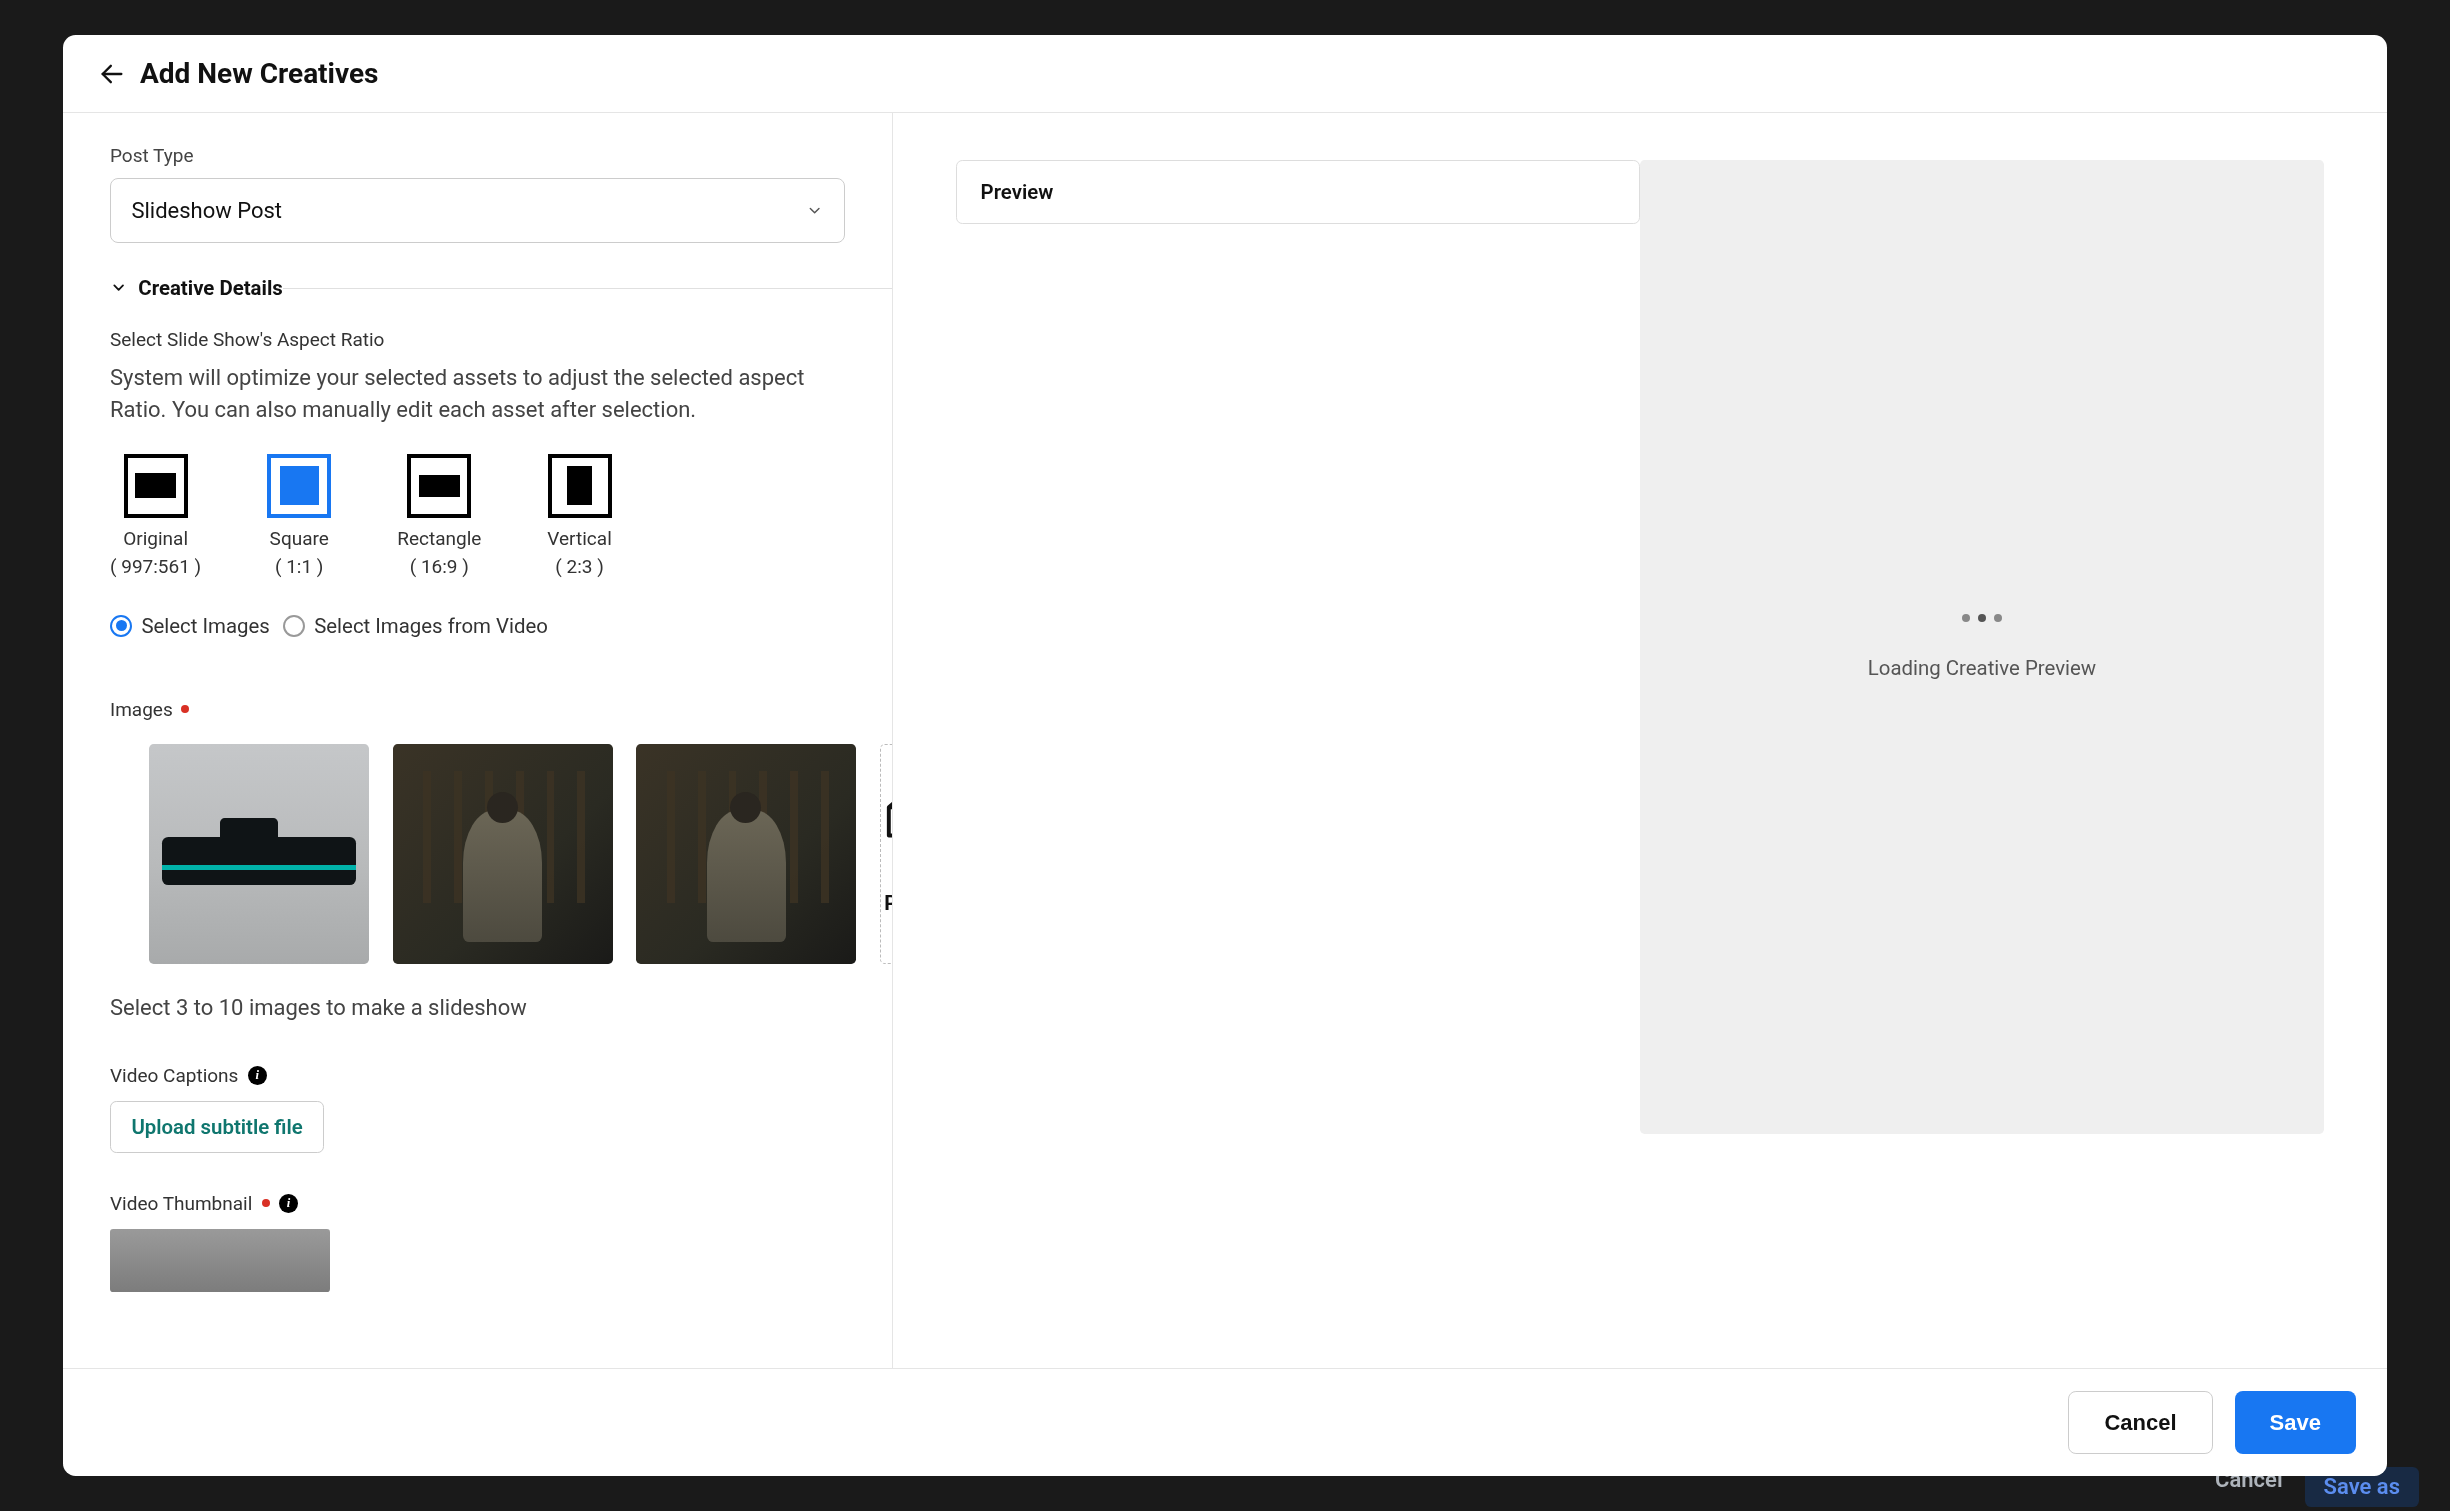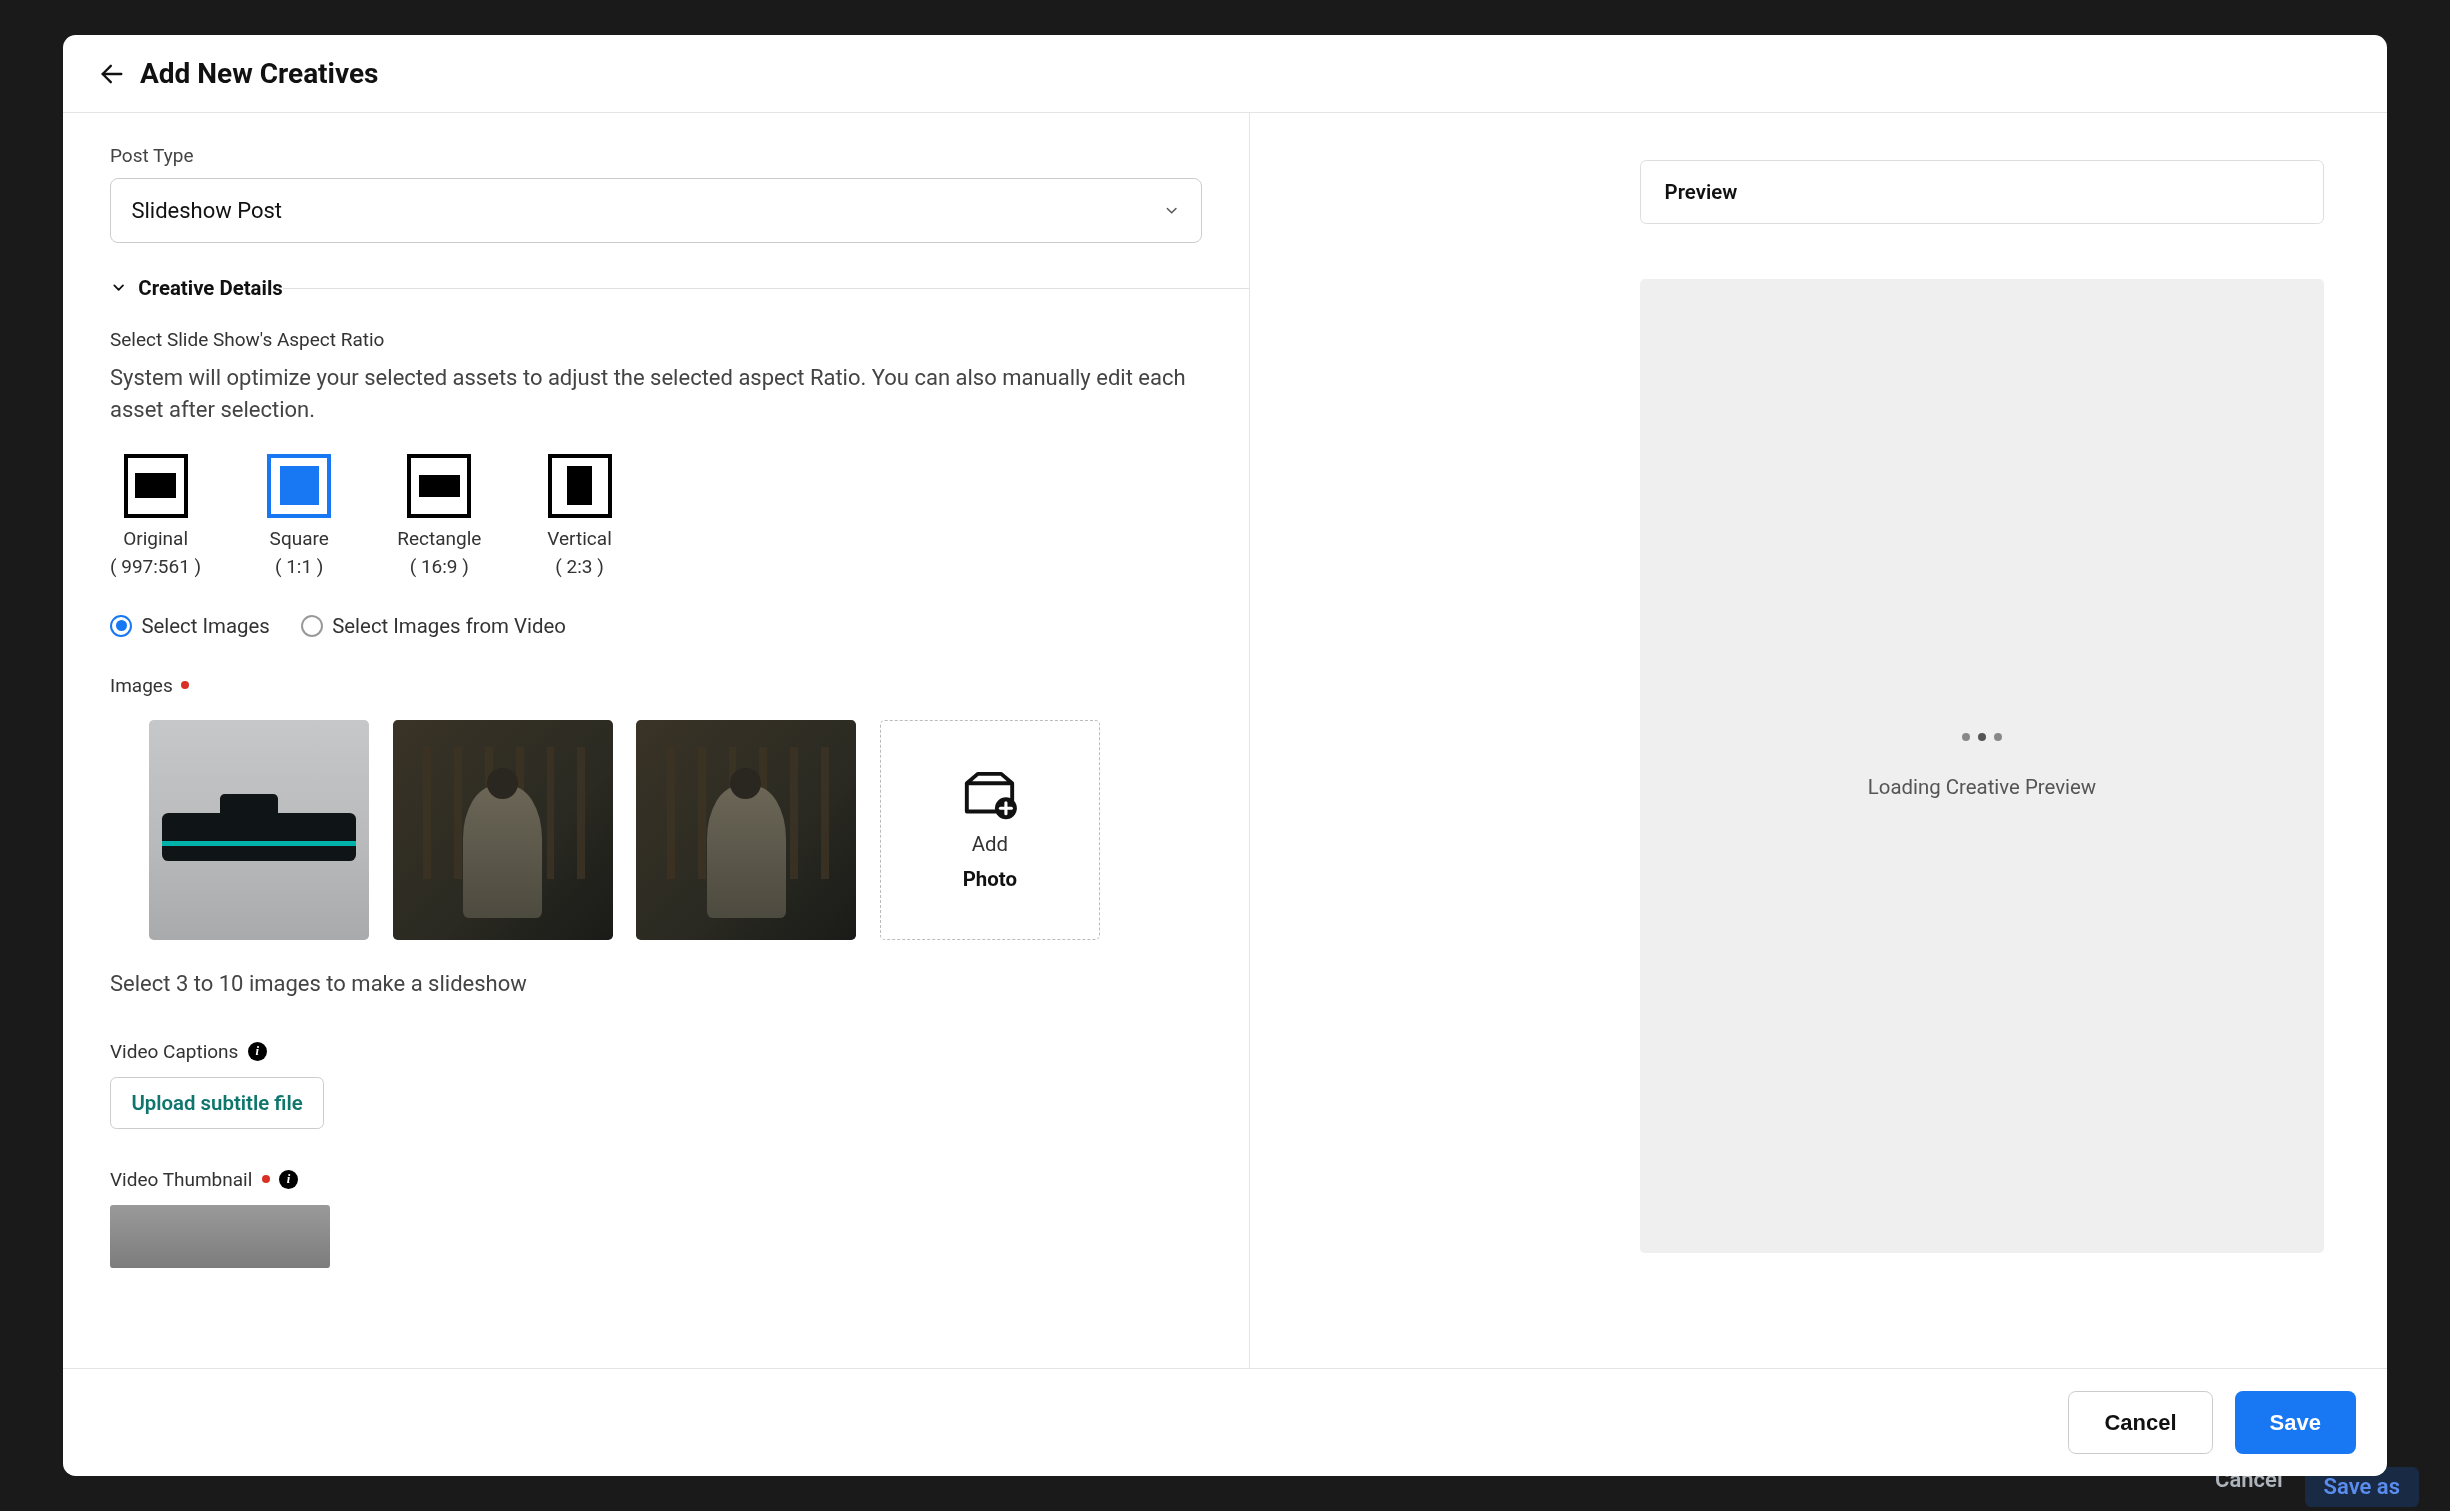--- a/index.html
+++ b/index.html
@@ -45,22 +45,22 @@
     .left-panel {
       flex: 1.08;
       border-right: 0.8px solid #e5e5e5;
       padding: 31px 47px 31px 47px;
       overflow-y: auto;
     }
     .right-panel {
       flex: 1;
       padding: 47px 63px;
       display: flex;
-      flex-direction: column;
-      align-items: flex-end;
+      flex-direction: row;
+      align-items: flex-start;
     }
     .field-label {
       font-size: 19px;
       color: #444;
       margin-bottom: 11px;
     }
     .select-wrap {
       border: 0.8px solid #ccc;
       border-radius: 8px;
       padding: 19px 20.4px;
@@ -129,23 +129,23 @@
     }
     .aspect-box.selected { border-color: #1877f2; }
     .aspect-inner-wide { width: 41px; height: 25px; background: #000; }
     .aspect-inner-square-sel { width: 39px; height: 39px; background: #1877f2; }
     .aspect-inner-rect { width: 41px; height: 22px; background: #000; }
     .aspect-inner-vert { width: 25px; height: 39px; background: #000; }
     .aspect-name { font-size: 19px; color: #333; margin-bottom: 4.7px; }
     .aspect-ratio-text { font-size: 19px; color: #333; }
     .radio-row {
       display: flex;
-      gap: 31px;
-      align-items: center;
-      margin-bottom: 36px;
+      gap: 13px;
+      align-items: center;
+      margin-bottom: 60px;
     }
     .radio-item {
       display: flex;
       align-items: center;
       gap: 9.4px;
       cursor: pointer;
     }
     .radio-circle {
       width: 22px;
       height: 22px;

